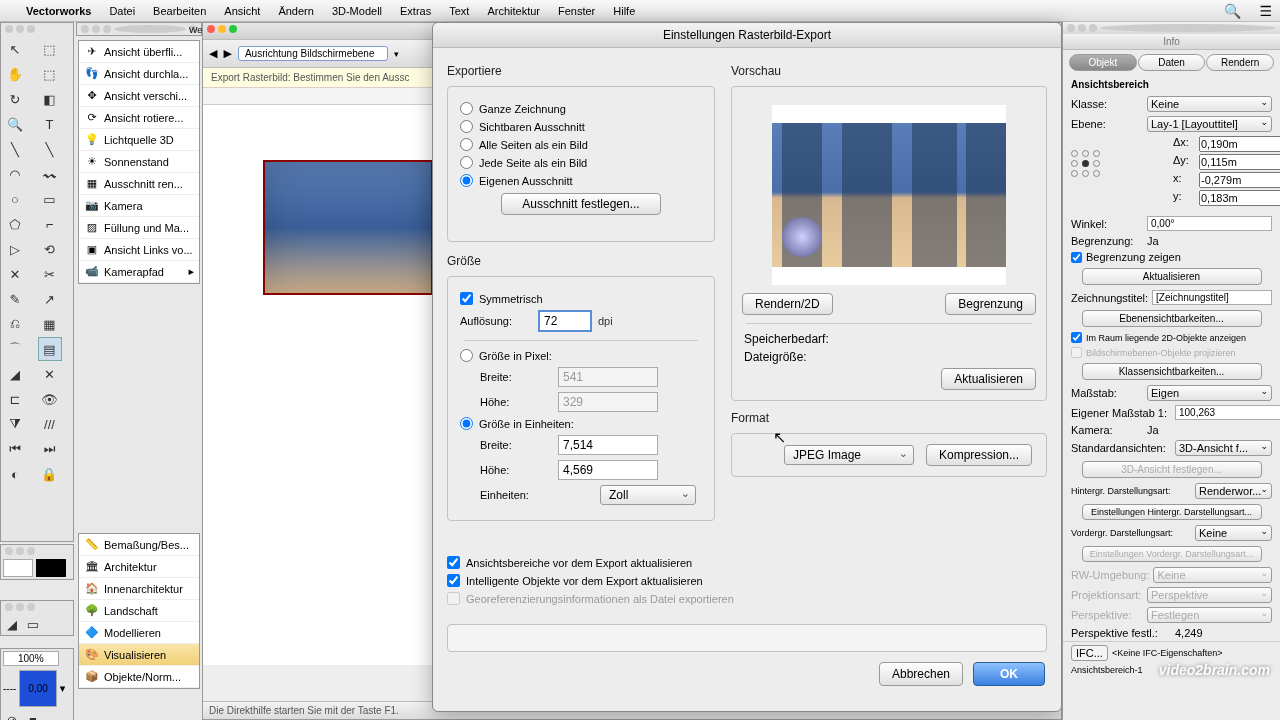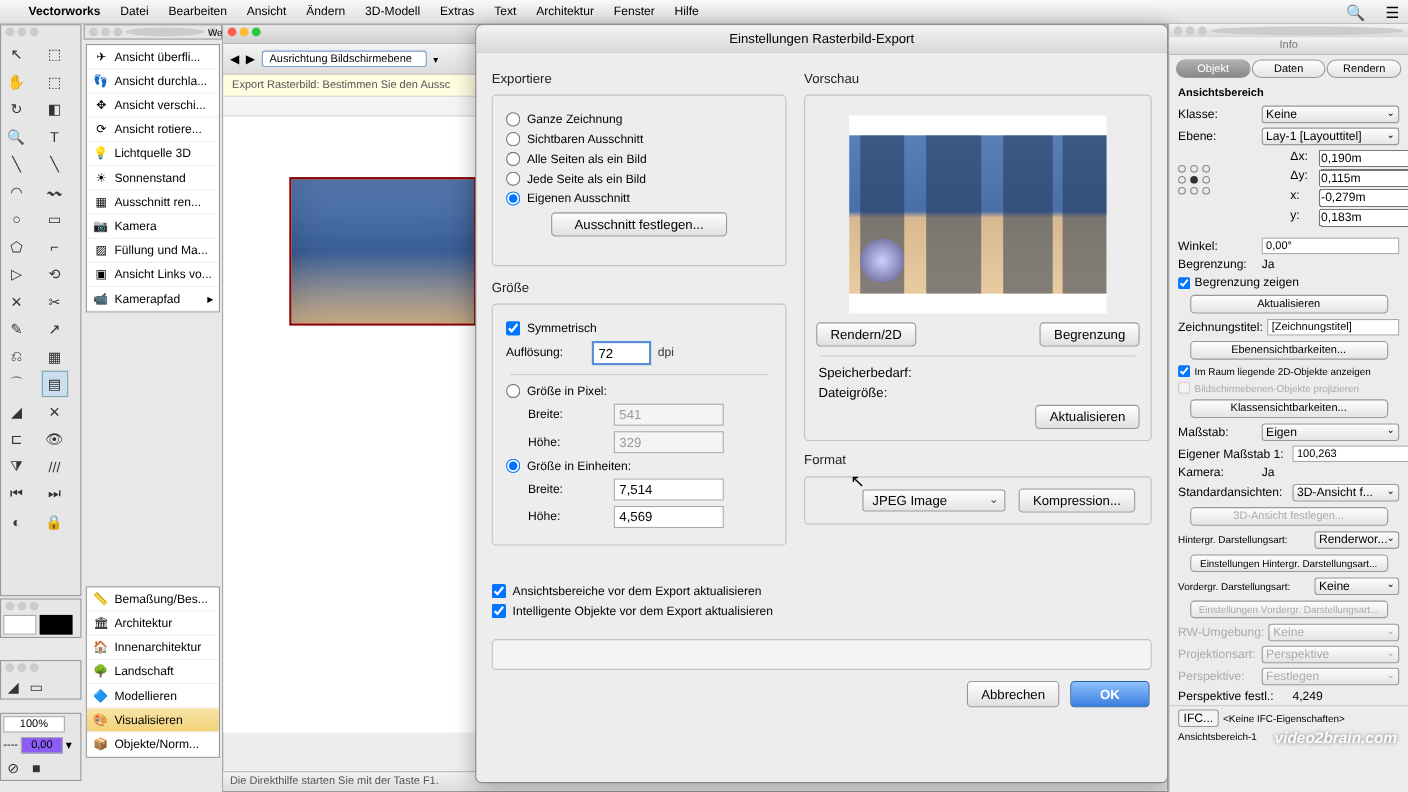--- a/index.html
+++ b/index.html
@@ -241,21 +241,21 @@
       <span>Objekte/Norm...</span>
     </div>
 </div>
 
 <div class="mini-pal" style="left:0; top:648px; width:74px;">
   <div class="mini-row">
       <span style="border:1px solid #aaa; background:#fff; padding:1px 14px; font-size:10px;">100%</span>
     </div>
   <div class="mini-row">
       <span style="font-size:10px;">----</span>
-      <span style="border:1px solid #aaa; background:#8b5cf6; padding:1px 8px; font-size:10px;">0,00</span>
+      <span style="border:1px solid #aaa; background:#1d4ed8; padding:12px 8px; font-size:10px;">0,00</span>
       <span>▾</span>
     </div>
   <div class="mini-row">
       <span class="tool-ic" style="width:18px;height:18px;">⊘</span>
       <span class="tool-ic" style="width:18px;height:18px;">■</span>
     </div>
 </div>
 <div class="mini-pal" style="left:0; top:544px; width:74px;">
   <div class="traffic">
       <span></span>
@@ -363,20 +363,24 @@
             <input type="radio" checked="" style="">
             <span>Größe in Einheiten:</span>
           </div>
         <div class="form-row" style="padding-left:20px;">
             <label>Breite:</label>
             <input class="inp" value="7,514" style="">
           </div>
         <div class="form-row" style="padding-left:20px;">
             <label>Höhe:</label>
             <input class="inp" value="4,569" style="">
+          </div>
+        <div class="form-row" style="padding-left:20px;">
+            <label>Einheiten:</label>
+            <span class="sel-box" style="width:96px;">Zoll</span>
           </div>
       </div>
     </div>
 
     <div class="col-r">
       <div class="group-label">Vorschau</div>
       <div class="preview">
         <div class="preview-img">
           <div class="inner">
             <div class="shape" style="left:10px; top:0; width:40px; height:100%;"></div>
@@ -405,20 +409,24 @@
   </div>
 
   <div class="footer-checks">
     <div class="check-row">
         <input type="checkbox" checked="" style="">
         <span>Ansichtsbereiche vor dem Export aktualisieren</span>
       </div>
     <div class="check-row">
         <input type="checkbox" checked="" style="">
         <span>Intelligente Objekte vor dem Export aktualisieren</span>
+      </div>
+    <div class="check-row disabled">
+        <input type="checkbox" disabled="" style="">
+        <span>Georeferenzierungsinformationen als Datei exportieren</span>
       </div>
   </div>
   <div class="empty-box"></div>
   <div class="dialog-footer">
     <button class="btn">Abbrechen</button>
     <button class="btn primary">OK</button>
   </div>
 </div>
 
 <div style="position:absolute; left:773px; top:428px; font-size:16px; pointer-events:none;">↖</div>

